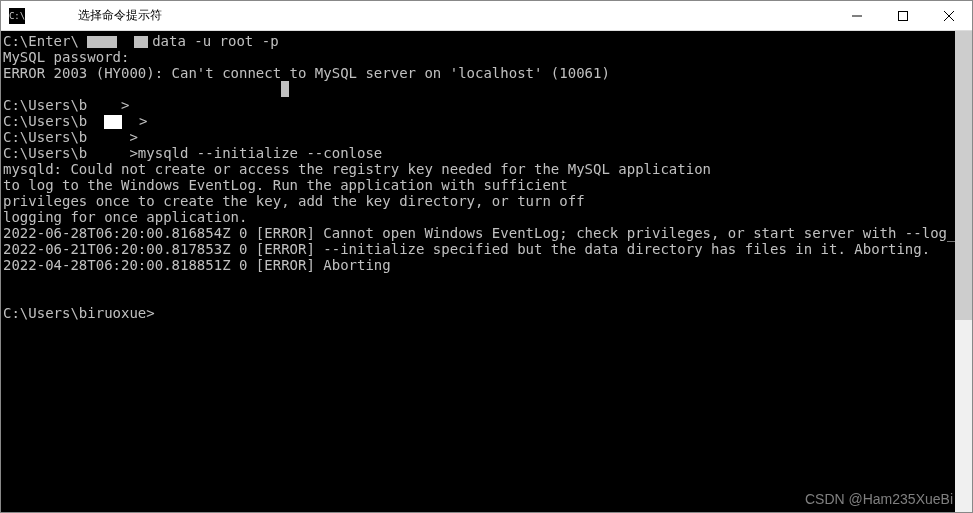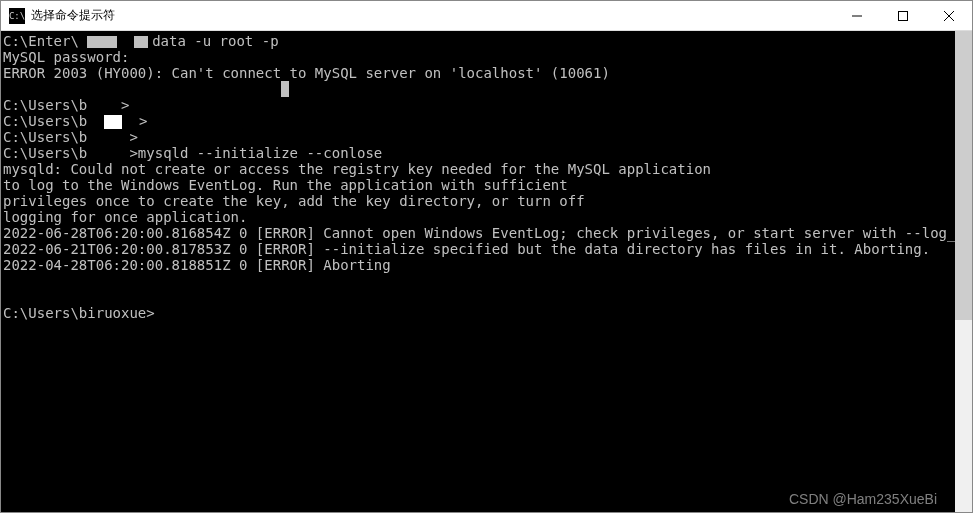--- a/index.html
+++ b/index.html
@@ -36,20 +36,21 @@
       justify-content: center;
       font-size: 9px;
       color: #ccc;
       font-family: monospace;
     }
     .titlebar-text {
       flex: 1;
       font-size: 12px;
       color: #000;
       font-family: "Microsoft YaHei", sans-serif;
+      margin-left: 47px;
     }
     .titlebar-buttons {
       display: flex;
       height: 100%;
     }
     .titlebar-btn {
       width: 46px;
       height: 100%;
       display: flex;
       align-items: center;
@@ -111,21 +112,21 @@
     }
     .cursor-block {
       display: inline-block;
       width: 8px;
       height: 16px;
       background: #c0c0c0;
       vertical-align: bottom;
     }
     .watermark {
       position: absolute;
-      right: 36px;
+      right: 20px;
       bottom: 6px;
       color: #aaa;
       font-family: "Microsoft YaHei", Arial, sans-serif;
       font-size: 14px;
       opacity: 0.75;
     }
   </style>
 </head>
 <body>
 

